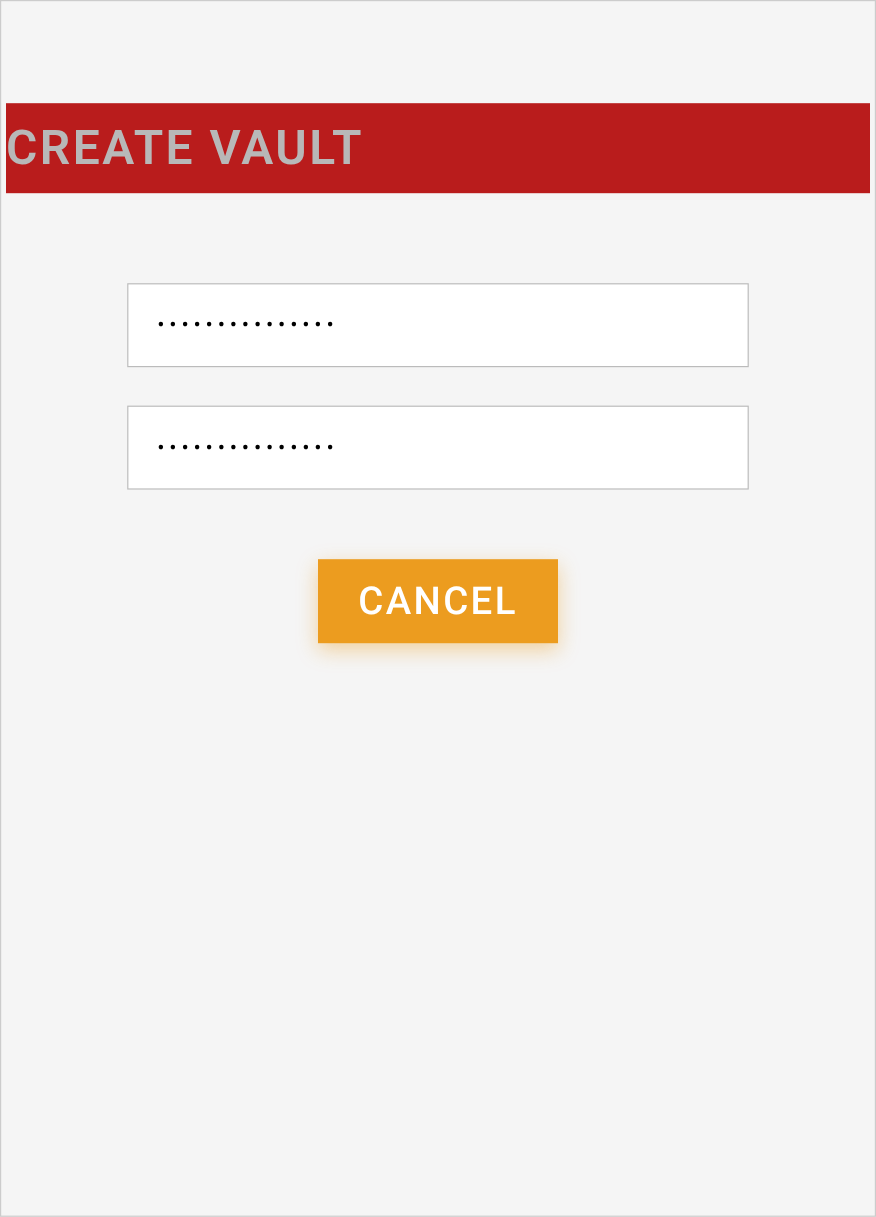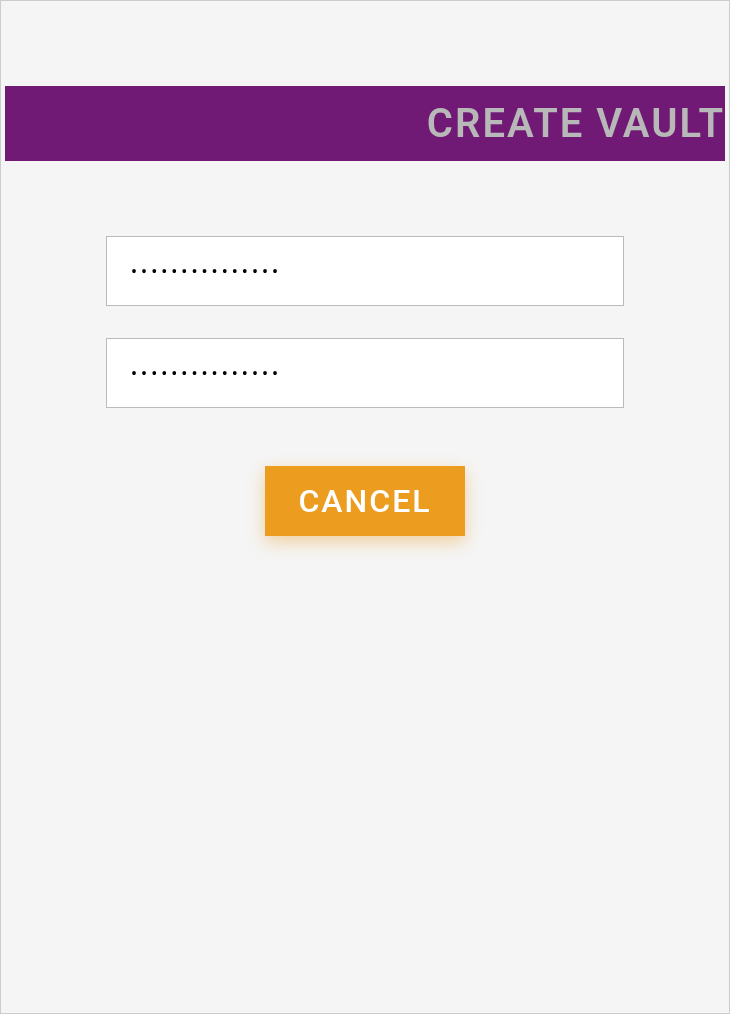--- a/index.html
+++ b/index.html
@@ -16,22 +16,22 @@
       position: relative;
     }
     .dialog-container {
       width: 100%;
       height: 100%;
       padding-top: 85px;
     }
     .dialog-header {
       width: calc(100% - 8px);
       margin: 0 4px;
-      background: #701a75;
-      text-align: right;
+      background: #b91c1c;
+      text-align: left;
       padding: 14px 0;
     }
     .dialog-title {
       font-size: 40px;
       font-weight: 600;
       color: #b8b8b8;
       letter-spacing: 2px;
     }
     .form-area {
       padding: 75px 105px 0 105px;

